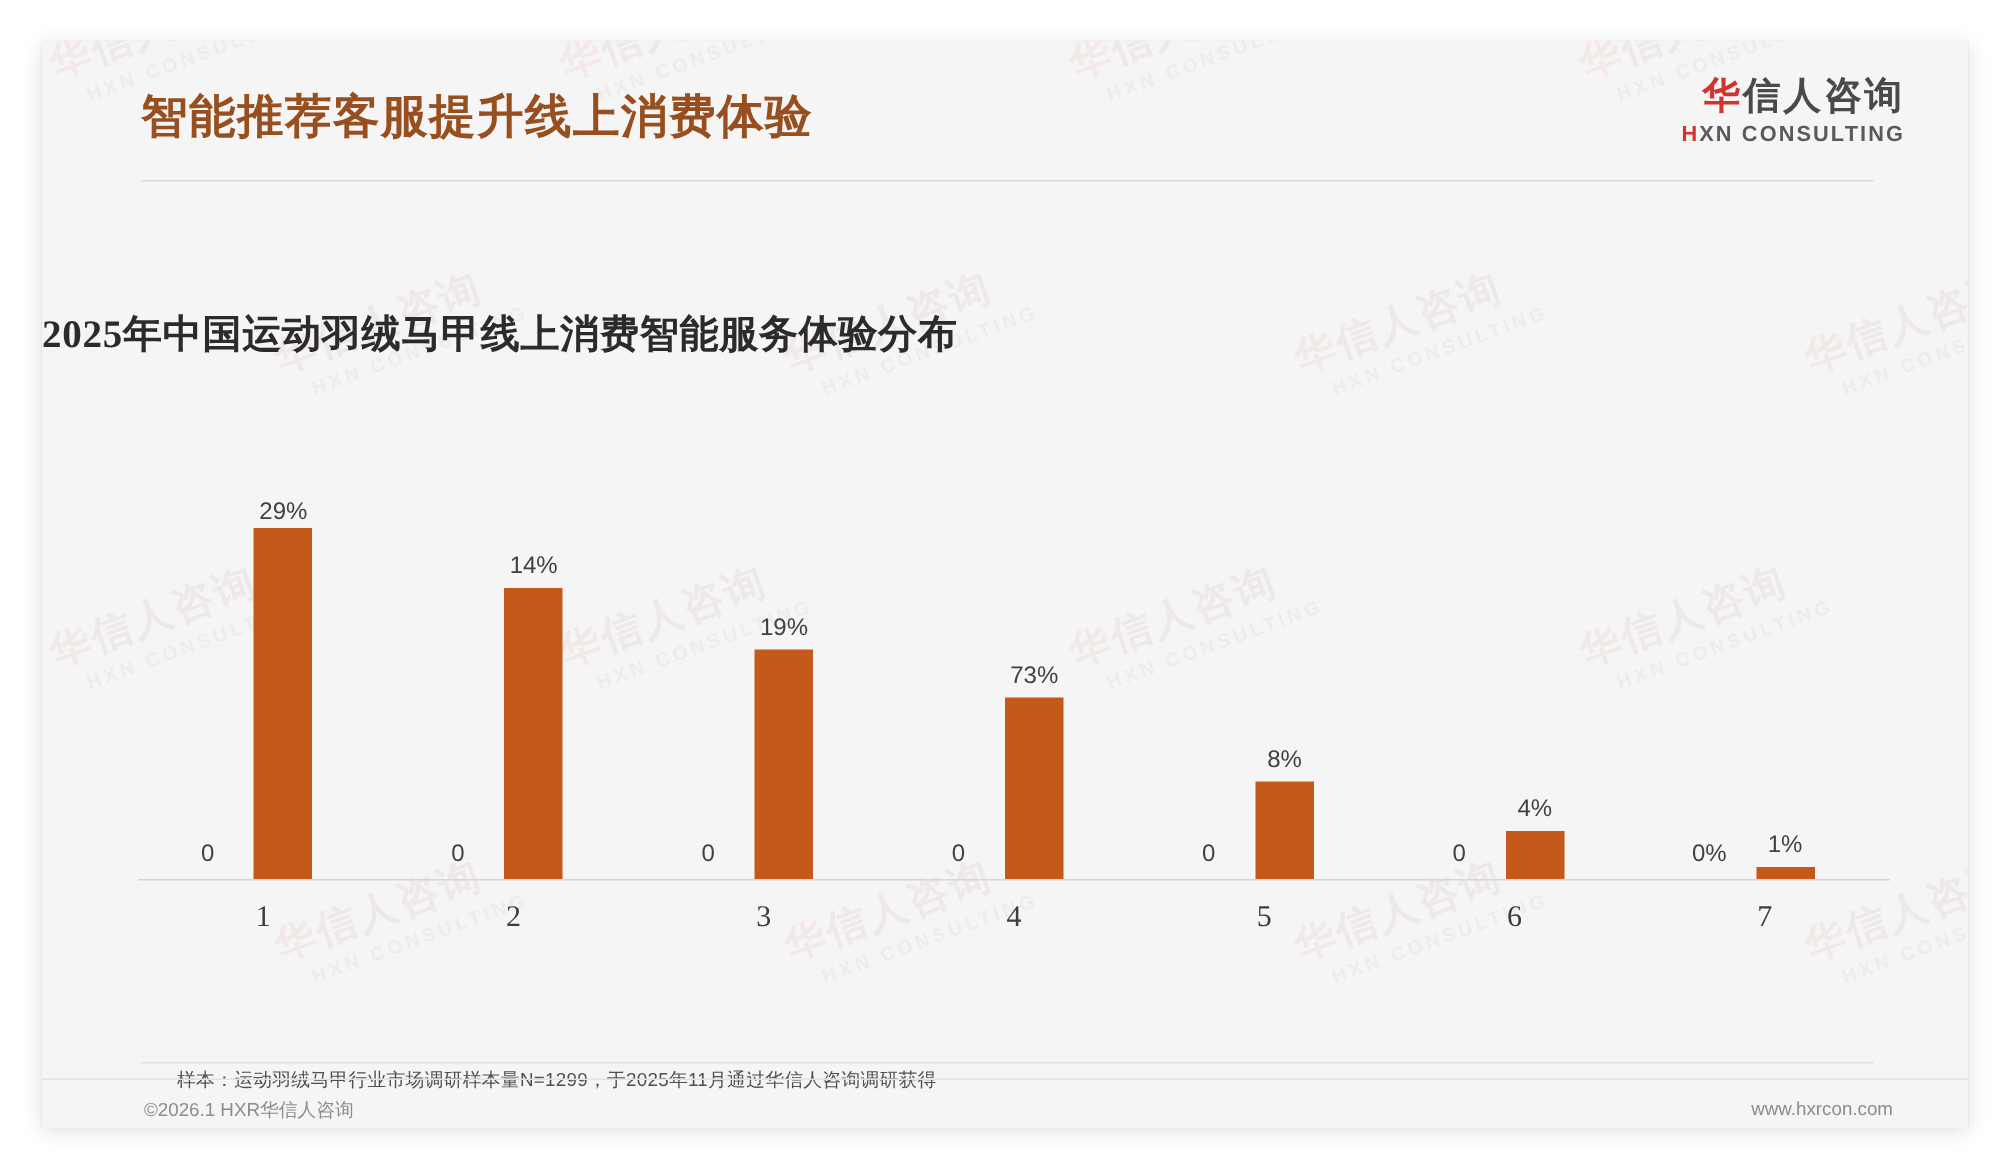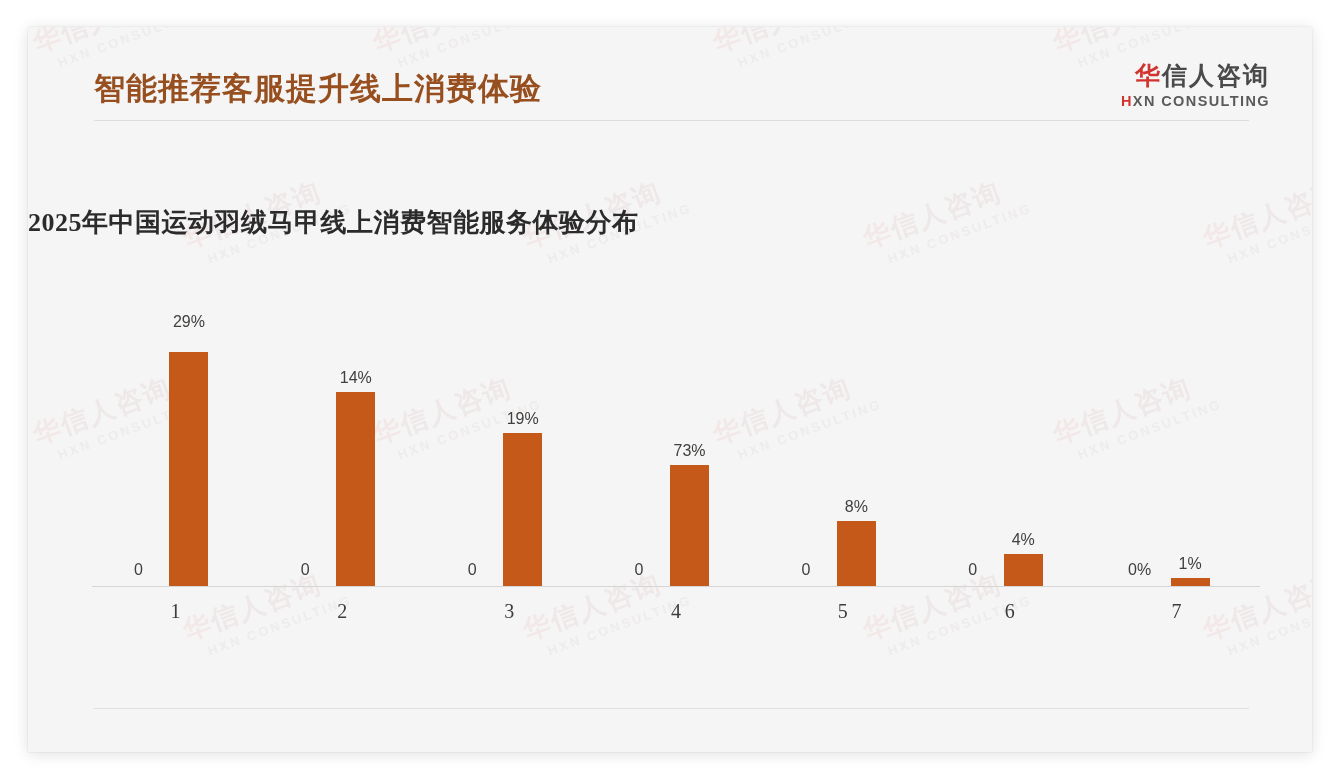--- a/index.html
+++ b/index.html
@@ -54,21 +54,21 @@
     letter-spacing: 2.6px;
     color: #e9e2e2;
     display: block;
     margin-top: 1px;
     margin-left: 16px;
   }
 
   
   #header {
     position: absolute;
-    left: 0; top: 11px;
+    left: 0; top: 0;
     width: 100%;
     height: 93px;
     z-index: 3;
   }
   #page-title {
     position: absolute;
     left: 66px;
     top: 30px;
     font-family: "Liberation Sans", sans-serif;
     font-size: 31px;
@@ -313,21 +313,21 @@
   </div>
   <div id="header-rule"></div>
 
   <div id="chart-title">2025年中国运动羽绒马甲线上消费智能服务体验分布</div>
 
   <div id="plot">
     <div id="axis-line"></div>
 
   <div class="zero-label" style="left: 46.4286px; width: 40px;">0</div>
       <div class="bar" style="left: 97.4286px; width: 39px; height: 234px; background: rgb(196, 89, 26);"></div>
-      <div class="bar-label" style="left: 82.4286px; width: 69px; bottom: 256px;">29%</div>
+      <div class="bar-label" style="left: 82.4286px; width: 69px; bottom: 236px;">29%</div>
       <div class="cat-tick" style="left: 63.4286px; width: 80px;">1</div>
       <div class="zero-label" style="left: 213.286px; width: 40px;">0</div>
       <div class="bar" style="left: 264.286px; width: 39px; height: 193.655px; background: rgb(196, 89, 26);"></div>
       <div class="bar-label" style="left: 249.286px; width: 69px; bottom: 199.655px;">14%</div>
       <div class="cat-tick" style="left: 230.286px; width: 80px;">2</div>
       <div class="zero-label" style="left: 380.143px; width: 40px;">0</div>
       <div class="bar" style="left: 431.143px; width: 39px; height: 153.31px; background: rgb(196, 89, 26);"></div>
       <div class="bar-label" style="left: 416.143px; width: 69px; bottom: 159.31px; text-align: center;">19%</div>
       <div class="cat-tick" style="left: 397.143px; width: 80px;">3</div>
       <div class="zero-label" style="left: 547px; width: 40px;">0</div>
@@ -342,15 +342,21 @@
       <div class="bar" style="left: 931.714px; width: 39px; height: 32.2759px; background: rgb(196, 89, 26);"></div>
       <div class="bar-label" style="left: 916.714px; width: 69px; bottom: 38.2759px;">4%</div>
       <div class="cat-tick" style="left: 897.714px; width: 80px;">6</div>
       <div class="zero-label" style="left: 1047.57px; width: 40px;">0%</div>
       <div class="bar" style="left: 1098.57px; width: 39px; height: 8.06897px; background: rgb(196, 89, 26);"></div>
       <div class="bar-label" style="left: 1083.57px; width: 69px; bottom: 14.069px;">1%</div>
       <div class="cat-tick" style="left: 1064.57px; width: 80px;">7</div>
     </div>
 
   <div id="footer-rule"></div>
-
+  <div id="source-note">样本：运动羽绒马甲行业市场调研样本量N=1299，于2025年11月通过华信人咨询调研获得</div>
+
+  <div id="footer">
+    <div id="footer-top-rule"></div>
+    <div id="copyright">©2026.1 HXR华信人咨询</div>
+    <div id="website">www.hxrcon.com</div>
+  </div>
 
 </div>
 
 </body></html>

